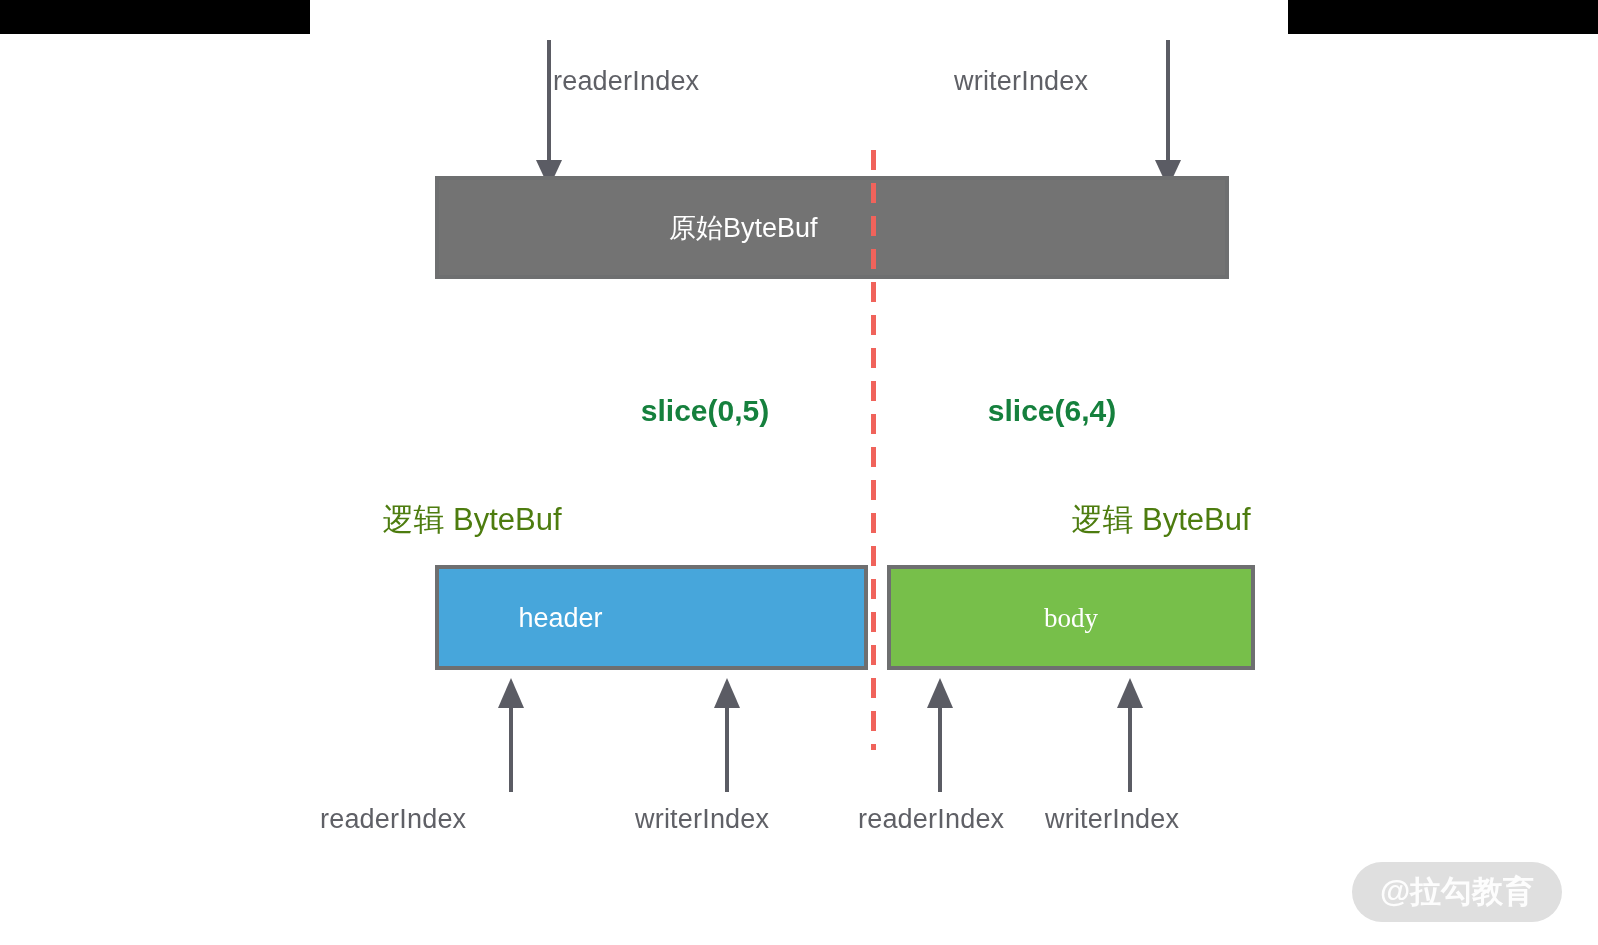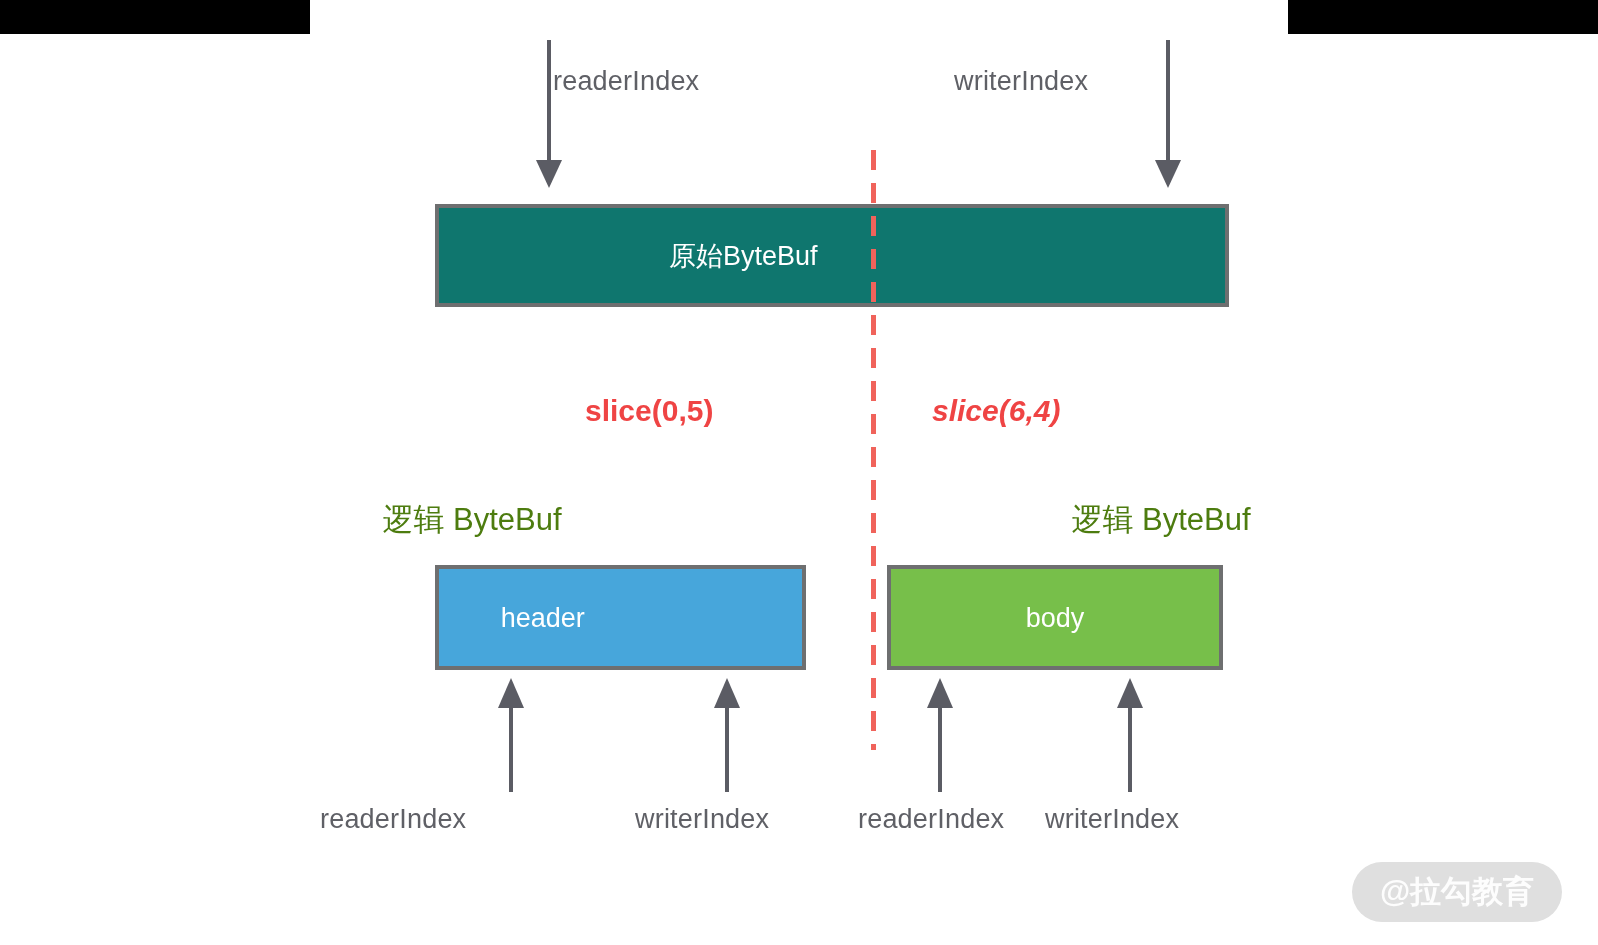--- a/index.html
+++ b/index.html
@@ -30,40 +30,40 @@
   }
 
   
   .buf-box{
     position:absolute;box-sizing:border-box;border:4px solid #6e6f70;
   }
   .buf-box .buf-label{
     position:absolute;top:50%;transform:translate(-50%,-50%);
     color:#ffffff;font-size:27px;white-space:nowrap;
   }
-  .orange-box{left:435px;top:204px;width:794px;height:103px;background:#0f766e;}
+  .orange-box{left:435px;top:176px;width:794px;height:103px;background:#737373;}
   .orange-box .buf-label{left:38.7%;}
-  .blue-box{left:435px;top:565px;width:371px;height:105px;background:#47a6db;text-align:right;}
+  .blue-box{left:435px;top:565px;width:433px;height:105px;background:#47a6db;text-align:right;}
   .blue-box .buf-label{left:28.6%;}
-  .green-box{left:887px;top:565px;width:336px;height:105px;background:#77bf4a;}
+  .green-box{left:887px;top:565px;width:368px;height:105px;background:#77bf4a;font-family:Liberation Serif, serif;}
   .green-box .buf-label{left:50%;}
 
   
   .dashed-divider{
     position:absolute;left:871px;top:150px;width:5px;height:600px;z-index:5;
     background:repeating-linear-gradient(to bottom,#f0635b 0px,#f0635b 20px,transparent 20px,transparent 33px);
   }
 
   
   .slice-label{
-    position:absolute;width:240px;text-align:left;top:394px;
-    font-size:30px;font-weight:600;color:#ef4444;white-space:nowrap;
+    position:absolute;width:240px;text-align:center;top:394px;
+    font-size:30px;font-weight:600;color:#15803d;white-space:nowrap;
   }
   .slice-left{left:585px;}
-  .slice-right{left:932px;font-style:italic;}
+  .slice-right{left:932px;}
 
   
   .logic-title{
     position:absolute;width:260px;text-align:center;top:499px;
     font-size:31px;color:#4d7c0f;white-space:nowrap;
   }
   .logic-title-left{left:342px;}
   .logic-title-right{left:1031px;}
 
   

